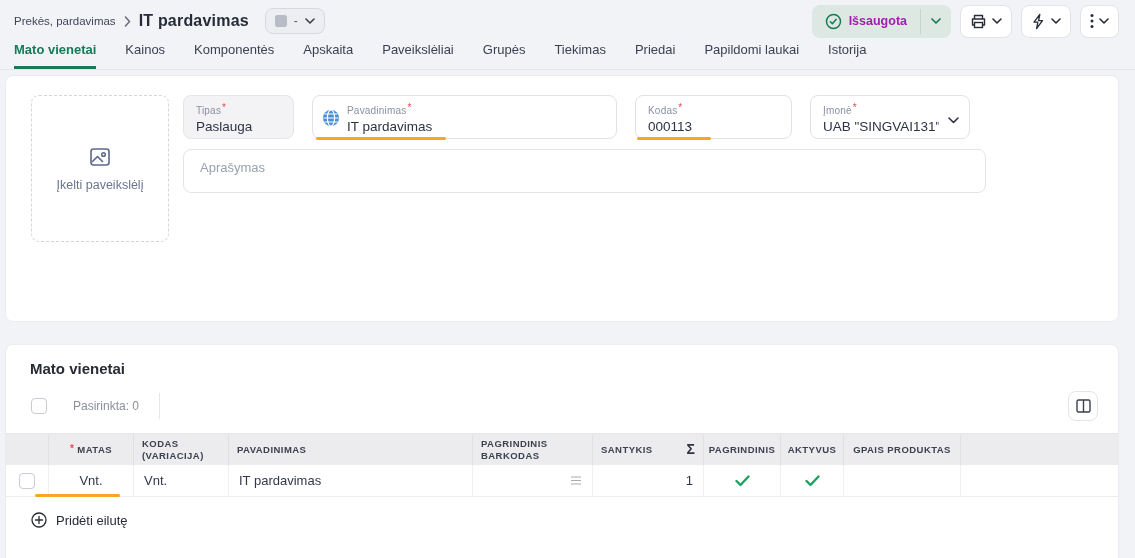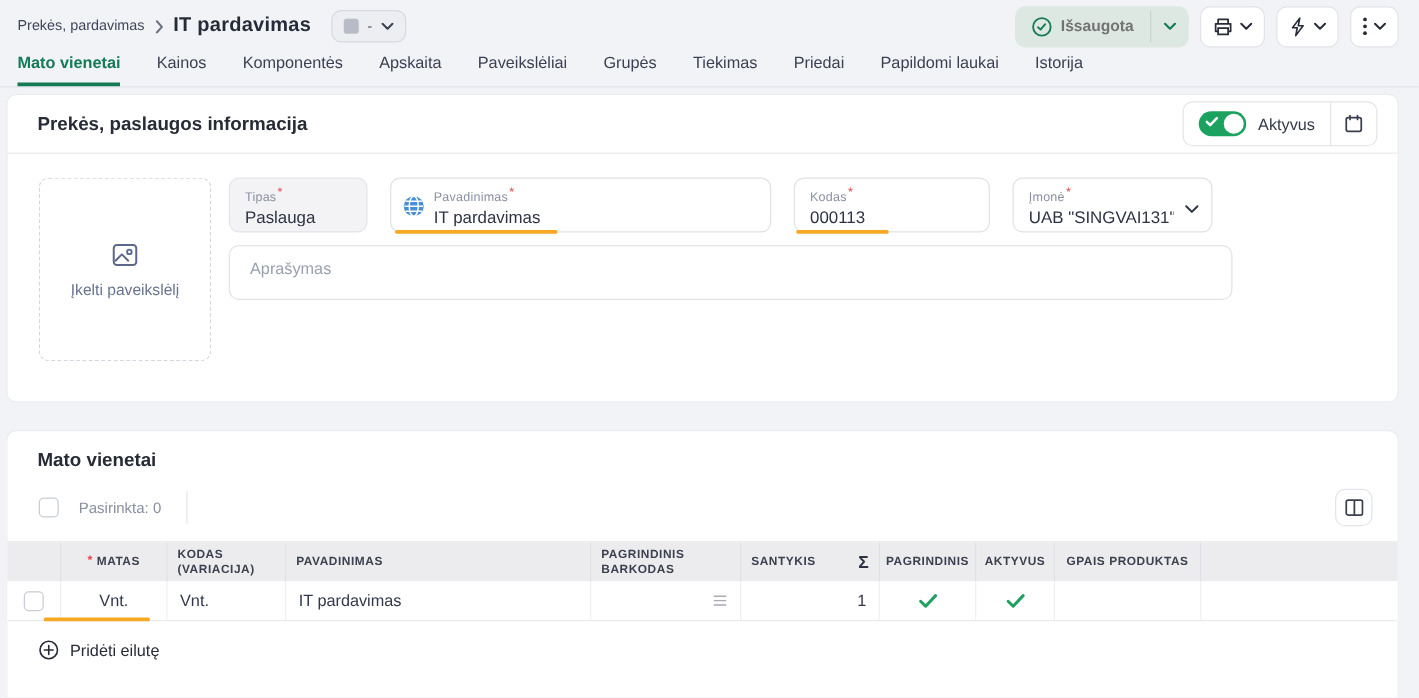--- a/index.html
+++ b/index.html
@@ -17,21 +17,21 @@
   .bc-parent { font-size:11.5px; color:#40455a; }
   .bc-sep { display:flex; align-items:center; color:#6b7080; }
   .bc-current { font-size:16px; font-weight:bold; color:#262b38; letter-spacing:.2px; }
   .variant-btn { margin-left:8px; display:flex; align-items:center; gap:7px; height:26px; padding:0 9px; background:#edeef2; border:1px solid #d6d9e0; border-radius:8px; cursor:pointer; }
   .variant-swatch { width:12px; height:12px; border-radius:2.5px; background:#b8bcc6; }
   .variant-dash { color:#565b6a; font-size:12px; line-height:1; }
 
   .top-actions { display:flex; align-items:center; gap:9px; }
   .saved-btn { display:flex; align-items:stretch; height:33px; background:#dde8e2; border-radius:8px; overflow:hidden; cursor:pointer; }
   .saved-main { display:flex; align-items:center; gap:7px; padding:0 13px; }
-  .saved-label { color:#737373; font-weight:bold; font-size:12.5px; }
+  .saved-label { color:#a21caf; font-weight:bold; font-size:12.5px; }
   .saved-divider { width:1px; background:#c3d5cb; margin:4px 0; }
   .saved-caret { display:flex; align-items:center; padding:0 10px; color:#157a56; }
   .icon-btn { display:flex; align-items:center; gap:5px; height:33px; padding:0 9px; background:#fff; border:1px solid #e1e3e9; border-radius:8px; color:#272c38; cursor:pointer; }
 
   .chev { display:inline-block; }
 
   
   .tabbar { display:flex; gap:29px; padding:2px 14px 0 14px; border-bottom:1px solid #e2e4e9; height:30px; align-items:flex-end; }
   .tab { font-size:13px; color:#3a3f52; padding-bottom:9px; border-bottom:3px solid transparent; cursor:pointer; white-space:nowrap; }
   .tab.active { color:#157a56; font-weight:bold; border-bottom-color:#157a56; }
@@ -79,21 +79,21 @@
   .desc-lang { font-size:13px; font-weight:bold; color:#2a2f3c; }
   .desc-body { height:42px; padding:10px 16px; font-size:13px; color:#9aa0ad; }
   .desc-foot { position:relative; display:flex; align-items:center; justify-content:flex-end; height:27px; border-top:1px solid #ebecef; padding-right:7px; }
   .counter-chip { background:#f1f2f5; border-radius:3px; padding:2px 6px; font-size:11px; color:#3a3f4f; }
   .resize-handle { position:absolute; right:1px; bottom:1px; }
 
   
   .units-head { padding:15px 24px 2px 24px; }
   .units-toolbar { display:flex; align-items:center; padding:12px 20px 12px 25px; }
   .cbox { width:16px; height:16px; border:1.5px solid #c9ccd6; border-radius:4px; background:#fff; cursor:pointer; flex-shrink:0; }
-  .selected-label { margin-left:16px; font-size:12px; color:#8a8fa0; }
+  .selected-label { margin-left:26px; font-size:12px; color:#8a8fa0; }
   .toolbar-div { width:1px; height:26px; background:#e6e7eb; margin-left:20px; }
   .spacer { flex:1; }
   .columns-btn { width:30px; height:30px; border:1px solid #e3e5ea; border-radius:8px; background:#fff; display:flex; align-items:center; justify-content:center; cursor:pointer; color:#3a3f4e; }
 
   .tbl { width:100%; border-top:1px solid #e7e8ec; }
   .trow { display:grid; grid-template-columns:43px 85px 95px 244px 120px 111px 77px 63px 117px 1fr; }
   .thead-row { background:#ececef; }
   .th { display:flex; align-items:center; min-height:31px; padding:3px 8px; font-size:9.5px; font-weight:bold; letter-spacing:.45px; color:#3c4150; border-right:1px solid #e0e1e6; line-height:1.25; }
   .th:last-child { border-right:none; }
   .th.center { justify-content:center; text-align:center; }
@@ -190,40 +190,20 @@
     <span class="tab">Apskaita</span>
     <span class="tab">Paveikslėliai</span>
     <span class="tab">Grupės</span>
     <span class="tab">Tiekimas</span>
     <span class="tab">Priedai</span>
     <span class="tab">Papildomi laukai</span>
     <span class="tab">Istorija</span>
   </div>
 
   <section class="card info-card">
-    <div class="card-head">
-      <span class="card-title">Prekės, paslaugos informacija</span>
-      <div class="toggle-group">
-        <span class="toggle-wrap">
-          <span class="switch">
-            <svg class="sw-check" width="11" height="9" viewBox="0 0 11 9">
-                <path d="M1.5 4.5l2.6 2.6L9.5 1.5" fill="none" stroke="#fff" stroke-width="2" stroke-linecap="round" stroke-linejoin="round"></path>
-              </svg>
-            <span class="knob"></span>
-          </span>
-          <span class="toggle-label">Aktyvus</span>
-        </span>
-        <span class="calendar-btn">
-          <svg width="16" height="16" viewBox="0 0 16 16">
-            <rect x="2" y="3" width="12" height="11" rx="1.5" fill="none" stroke="#3a3f4e" stroke-width="1.4"></rect>
-            <path d="M5 1.5v3M11 1.5v3" stroke="#3a3f4e" stroke-width="1.4" stroke-linecap="round"></path>
-          </svg>
-        </span>
-      </div>
-    </div>
 
     <div class="card-body">
       <div class="upload-box">
         <svg width="24" height="24" viewBox="0 0 24 24">
           <rect x="3" y="4" width="18" height="16" rx="2.5" fill="none" stroke="#5c688a" stroke-width="1.6"></rect>
           <circle cx="15.5" cy="9.5" r="1.8" fill="none" stroke="#5c688a" stroke-width="1.5"></circle>
           <path d="M4 17l5.5-5.5L15 17" fill="none" stroke="#5c688a" stroke-width="1.6" stroke-linejoin="round"></path>
         </svg>
         <span class="upload-label">Įkelti paveikslėlį</span>
       </div>

